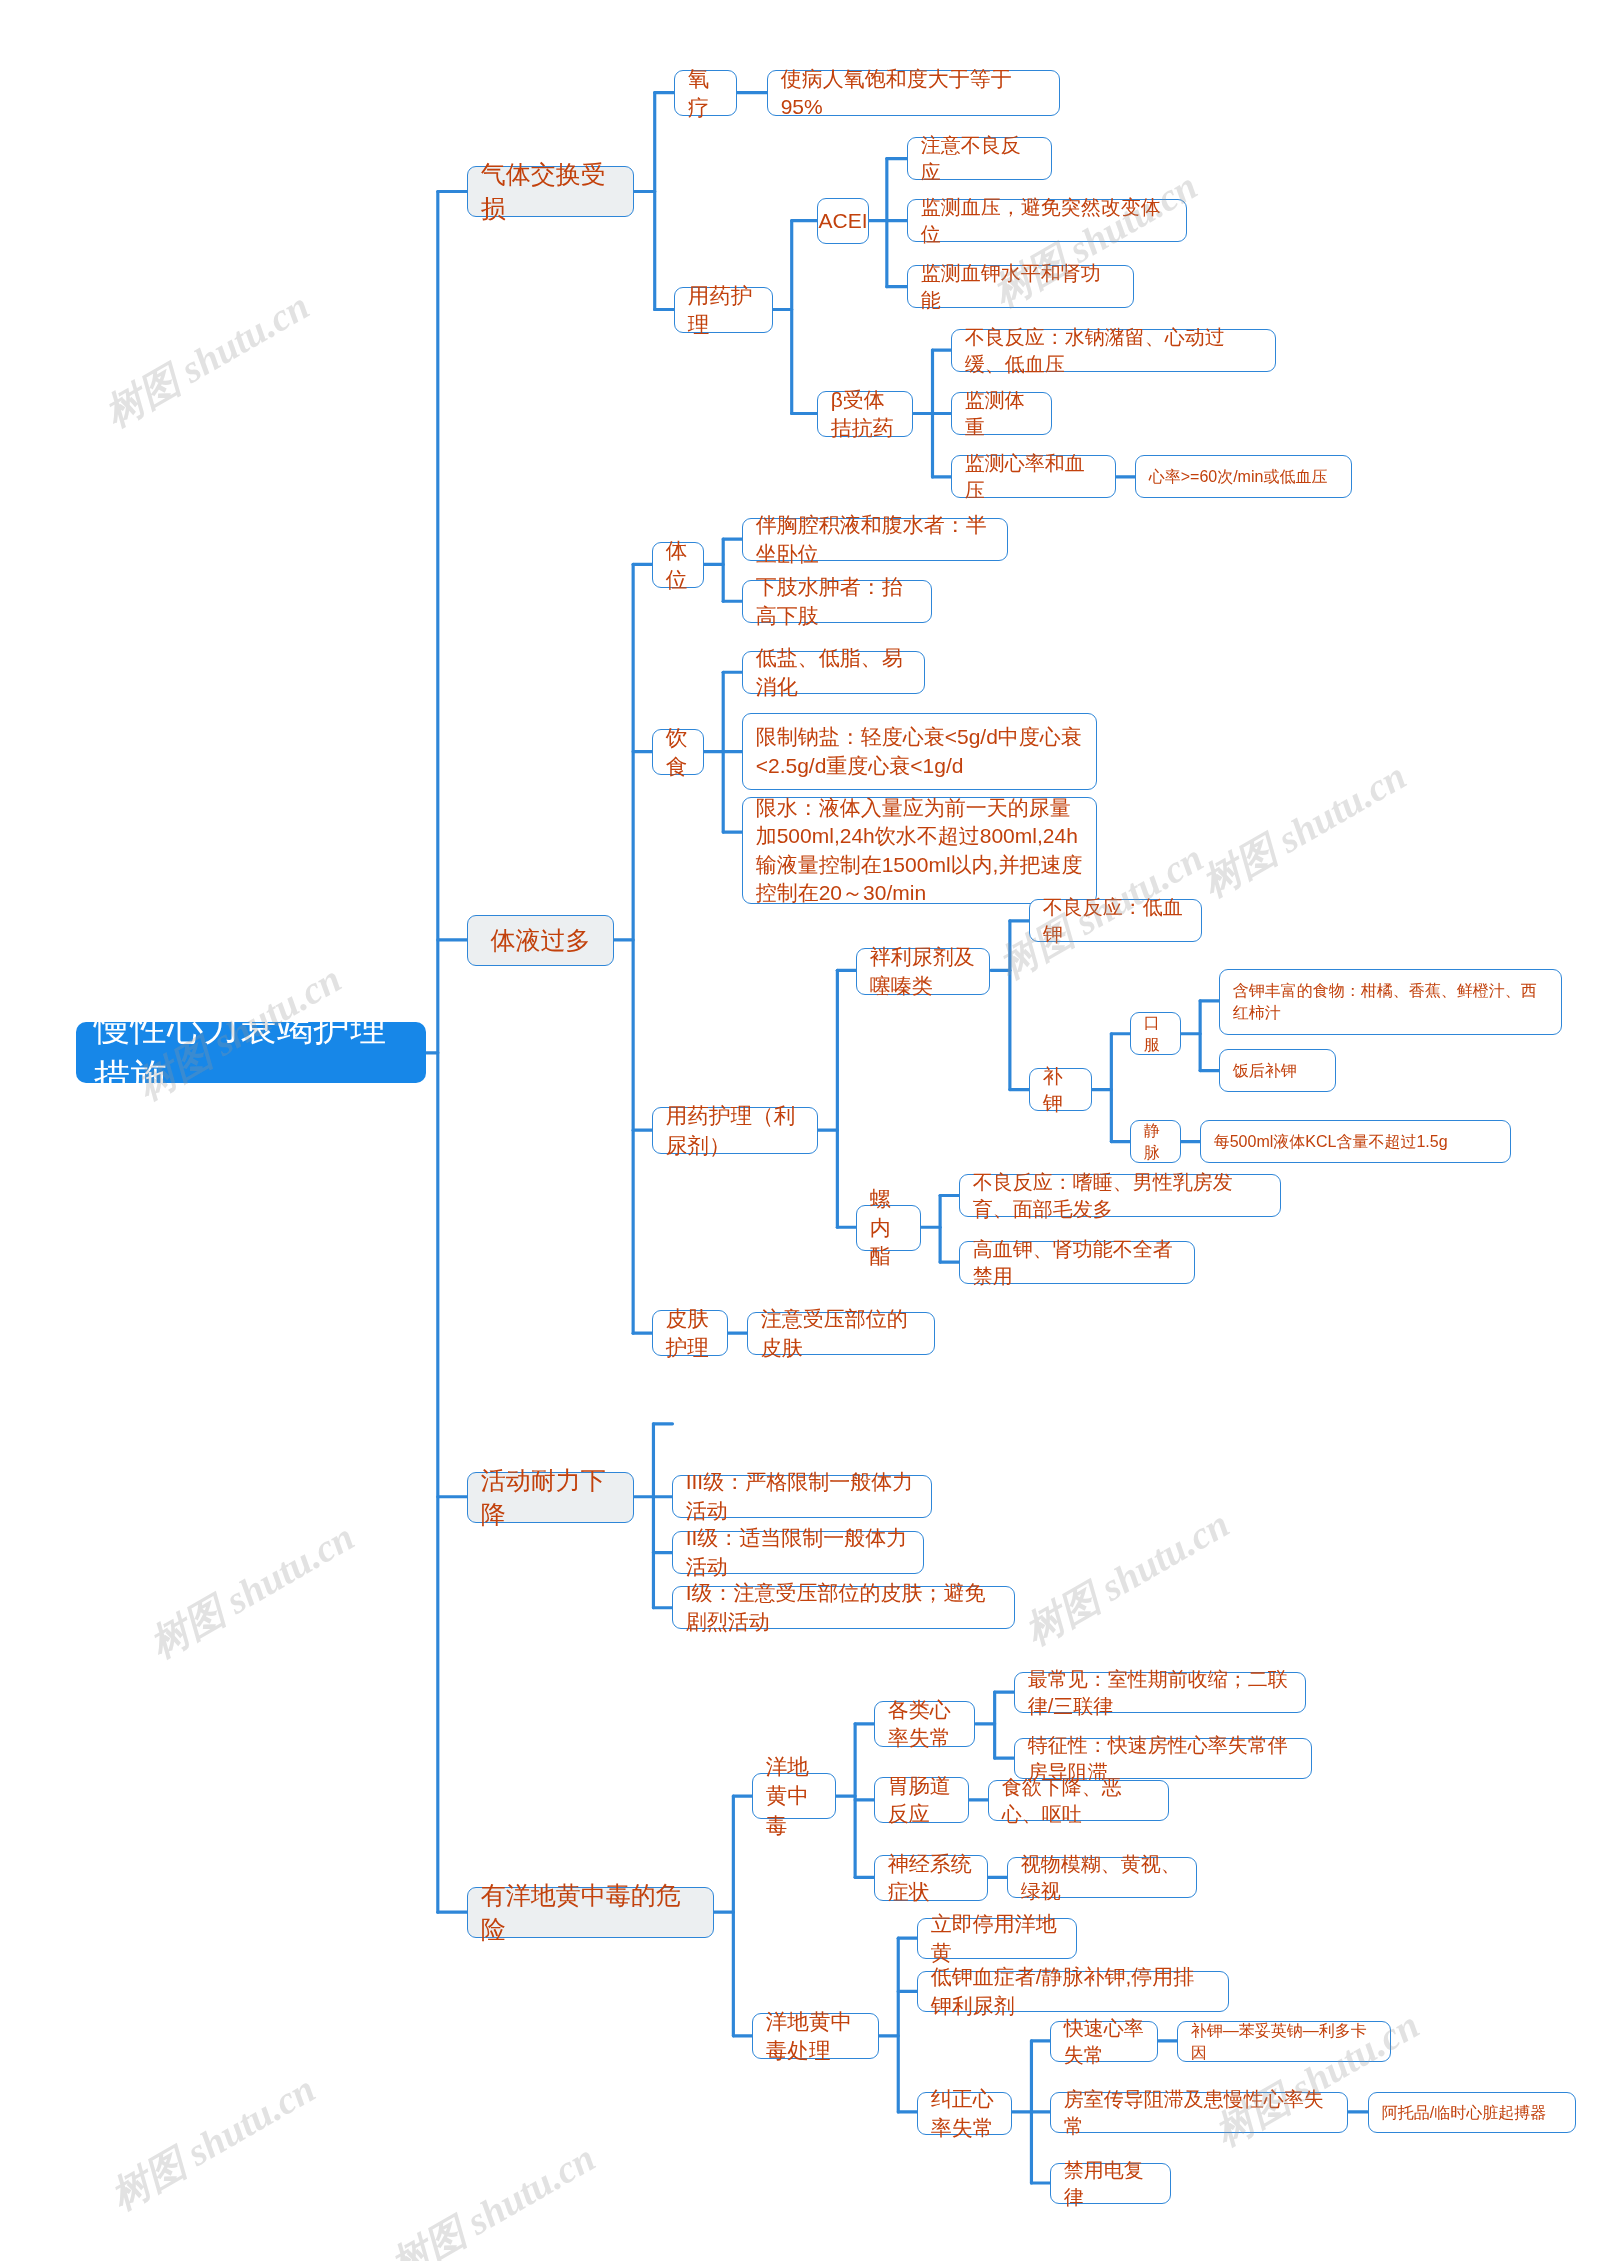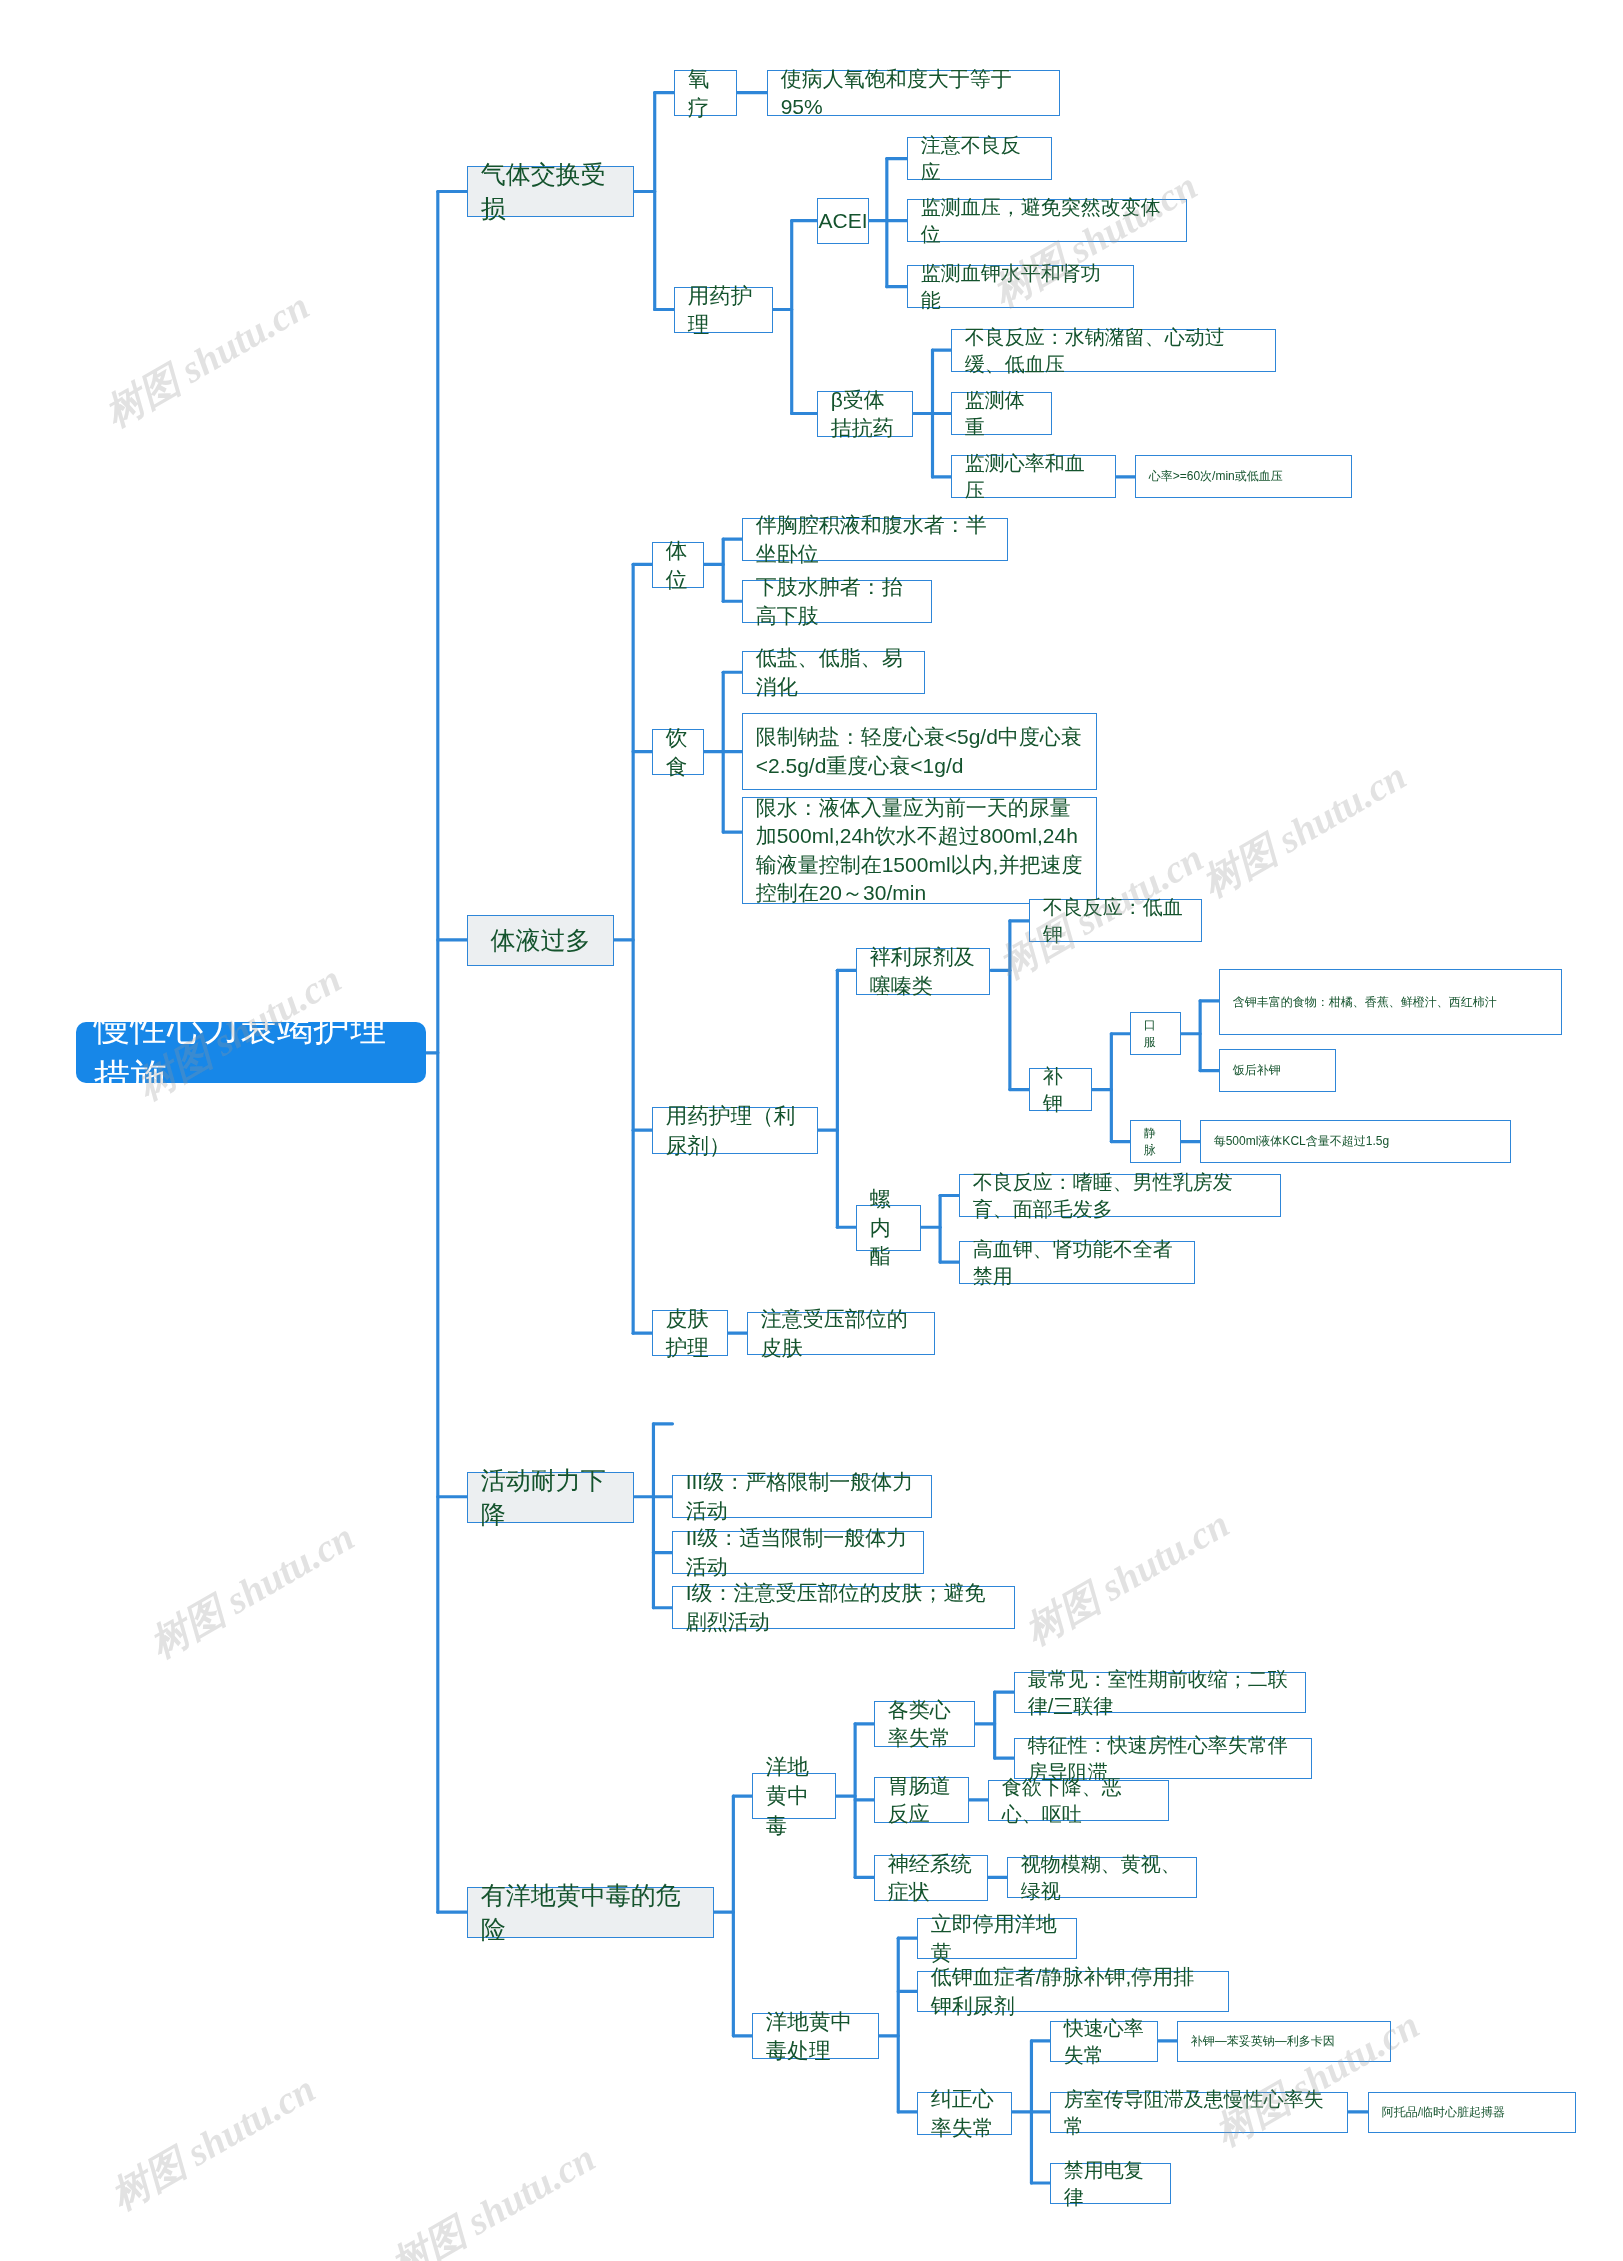--- a/index.html
+++ b/index.html
@@ -6,35 +6,35 @@
   body{
     width:1624px;height:2261px;position:relative;background:#ffffff;
     font-family:"Liberation Sans","DejaVu Sans",sans-serif;
     overflow:hidden;
   }
   #canvas{position:absolute;inset:0;}
   svg#links{position:absolute;left:0;top:0;width:1624px;height:2261px;pointer-events:none;}
 
   .node{
     position:absolute;box-sizing:border-box;
-    border:1.9px solid #2e86d8;border-radius:0;background:#ffffff;
-    color:#14532d;display:flex;align-items:center;
+    border:1.9px solid #2e86d8;border-radius:9px;background:#ffffff;
+    color:#c2410c;display:flex;align-items:center;
     padding:6.3px 12.7px;line-height:1.35;
     white-space:pre-wrap;
   }
   .root{
     background:#1787e8;border:none;border-radius:10px;
     color:#ffffff;font-size:36px;letter-spacing:0.6px;
     justify-content:center;padding:11.4px 18px;
   }
   .lvl1{background:#eceff1;font-size:25px;border-width:1.9px;justify-content:center;}
   .lvl2{font-size:21.6px;}
   .lvl3{font-size:21px;}
   .lvl4{font-size:20px;}
-  .lvl5{font-size:12px;}
+  .lvl5{font-size:16px;}
 
   .wm{
     position:absolute;color:rgba(150,150,150,0.28);
     font-size:39px;font-family:"Liberation Serif","DejaVu Serif",serif;
     transform:rotate(-30deg);transform-origin:left top;
     white-space:nowrap;pointer-events:none;user-select:none;
     font-style:italic;font-weight:700;
   }
 </style>
 </head>

